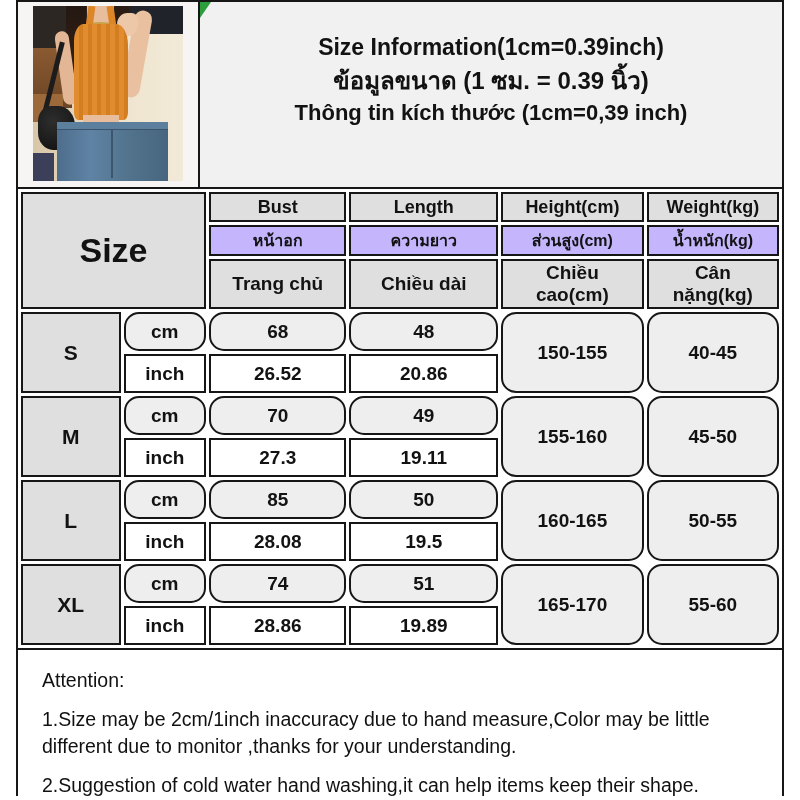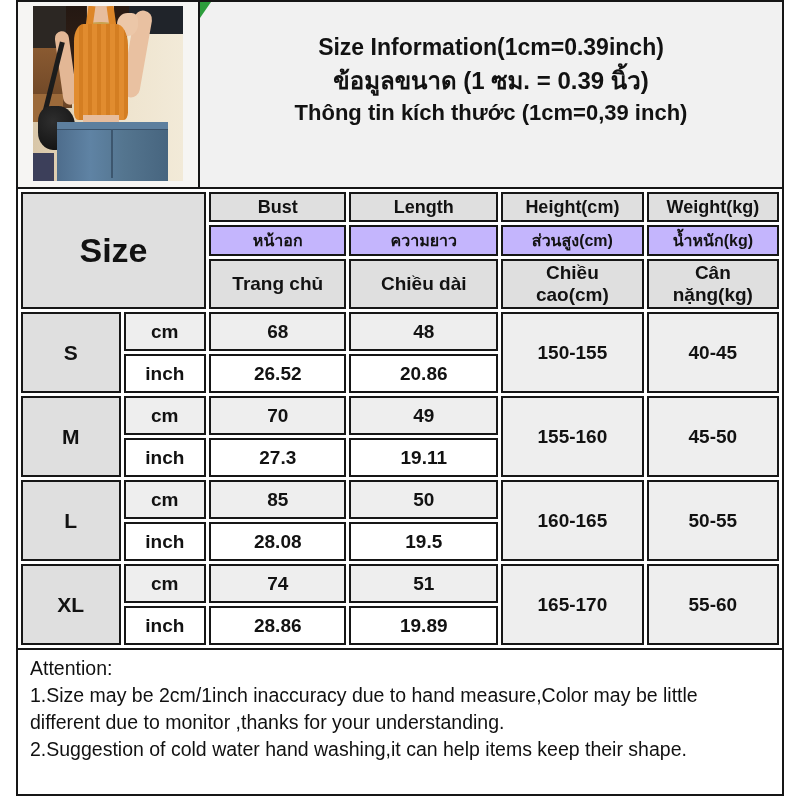--- a/index.html
+++ b/index.html
@@ -44,26 +44,26 @@
   .table-wrap{flex:none;}
   table.size-table{width:100%;border-collapse:separate;border-spacing:3px;table-layout:fixed;}
   .size-table th,.size-table td{border:2px solid #161616;box-sizing:border-box;text-align:center;vertical-align:middle;font-weight:bold;padding:1px 8px;overflow:hidden;}
   .row-h th{height:30px;}
   .row-d td{height:39px;}
   .hdr{background:#dfdfdf;font-size:18px;}
   .hdr-th{background:#c4b5fd;font-size:16px;}
   .hdr-vi{background:#dfdfdf;font-size:19px;}
   .size-cell{background:#dfdfdf;font-size:34px;margin-left:26px;}
   .letter{background:#dfdfdf;font-size:21px;}
-  .unit-cm,.val-cm,.range{background:#eeeeee;font-size:19px;}
+  .unit-cm,.val-cm,.range{background:#eeeeee;font-size:19px;border-radius:15px;}
   .unit-inch,.val-inch{background:#ffffff;font-size:19px;}
 
   
   .attention{flex:1;border-top:2px solid #161616;background:#ffffff;padding:5px 12px 0 12px;font-size:19.5px;line-height:27px;font-weight:400;color:#111111;}
-  .attention div{margin:0;}
+  .attention div{margin:12px;}
 </style>
 </head>
 <body>
 
 <div class="frame">
 
   <div class="top-band">
     <div class="photo-cell">
       <div class="photo">
         <div class="ph-darkL"></div>

